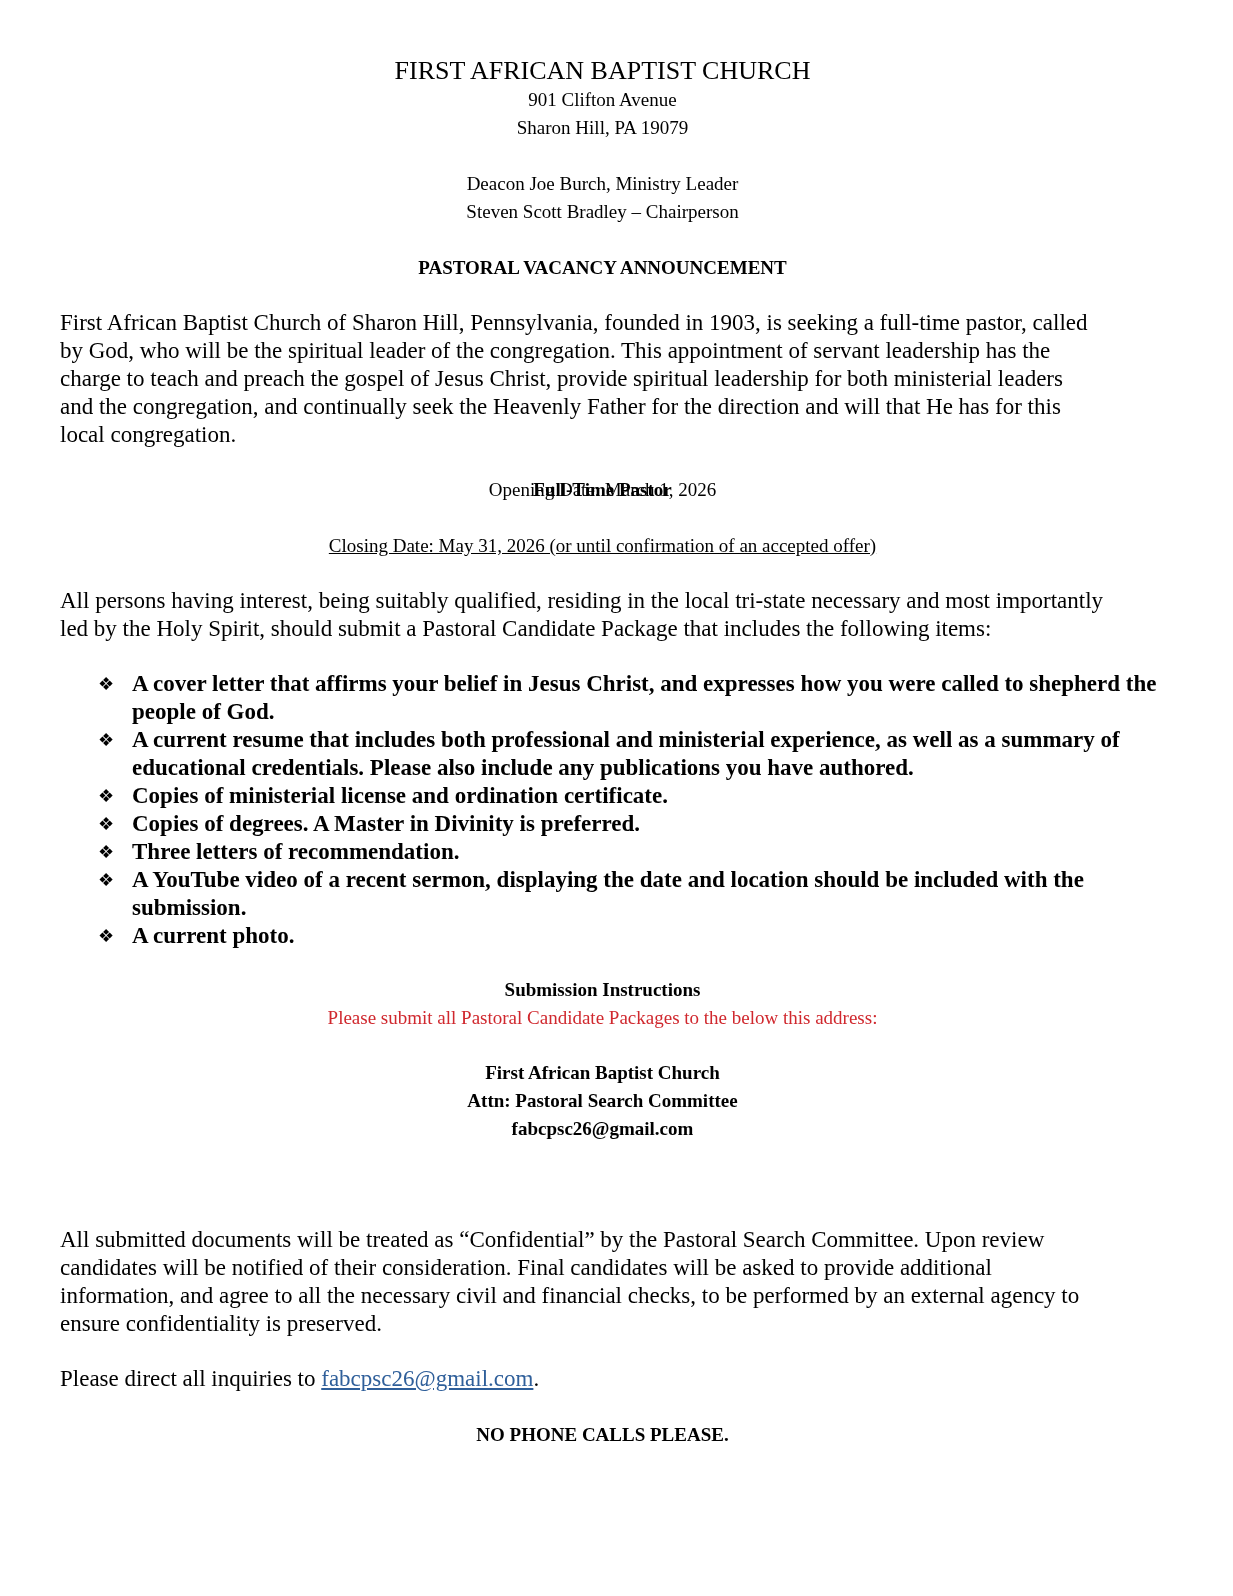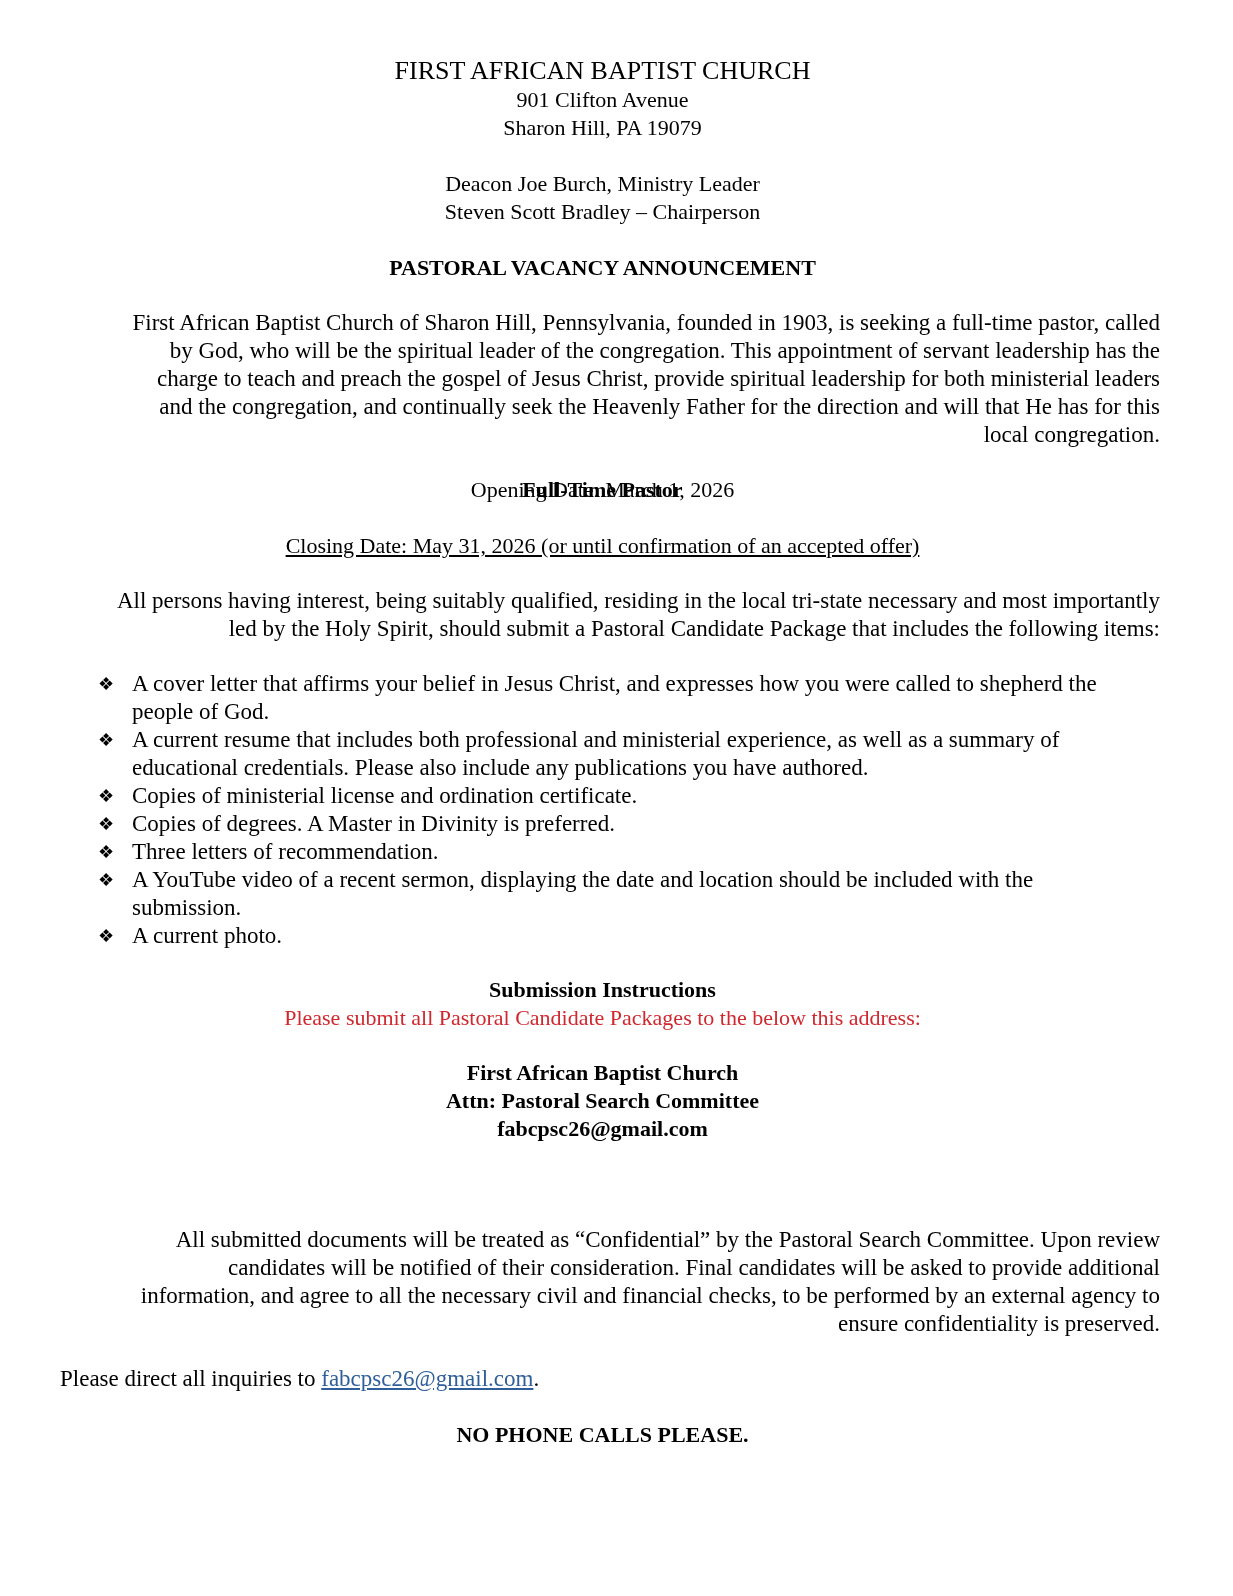--- a/index.html
+++ b/index.html
@@ -6,32 +6,32 @@
     body {
       width: 1233px;
       height: 1596px;
       position: relative;
       font-family: "Liberation Serif", "DejaVu Serif", serif;
       color: #000000;
       overflow: hidden;
     }
     .page { position: absolute; left: 0; top: 0; width: 1067px; height: 1596px; }
     .center { position: absolute; left: 0; width: 1205px; text-align: center; }
-    .line { font-size: 22px; line-height: 28px; white-space: nowrap; }
+    .line { font-size: 19px; line-height: 28px; white-space: nowrap; }
     .title-main { font-size: 26px; line-height: 30px; }
     .bold { font-weight: bold; }
     .para {
       position: absolute; left: 60px; width: 1100px;
       font-size: 23px; line-height: 28px;
     }
-    .para .ln { display: block; white-space: nowrap; text-align: right; }
+    .para .ln { display: block; white-space: nowrap; }
     .red { color: #d0282e; }
     .bullets { position: absolute; left: 98px; width: 1070px; margin: 0; padding: 0; list-style: none; }
     .bullets li { position: relative; padding-left: 34px; font-size: 23px; line-height: 28px; }
-    .bullets li .ln { display: block; white-space: nowrap; }
+    .bullets li .ln { display: block; white-space: nowrap; font-weight: bold; }
     .bullet-icon { position: absolute; left: 0; top: 0; font-size: 18px; line-height: 28px; }
     .ital-under { font-style: italic; font-weight: bold; text-decoration: underline; }
     .link { color: #2f5f9a; text-decoration: underline; }
   </style>
 </head>
 <body>
 
 <div class="page">
 
   <div class="center line title-main" style="top:56px;">FIRST AFRICAN BAPTIST CHURCH</div>

